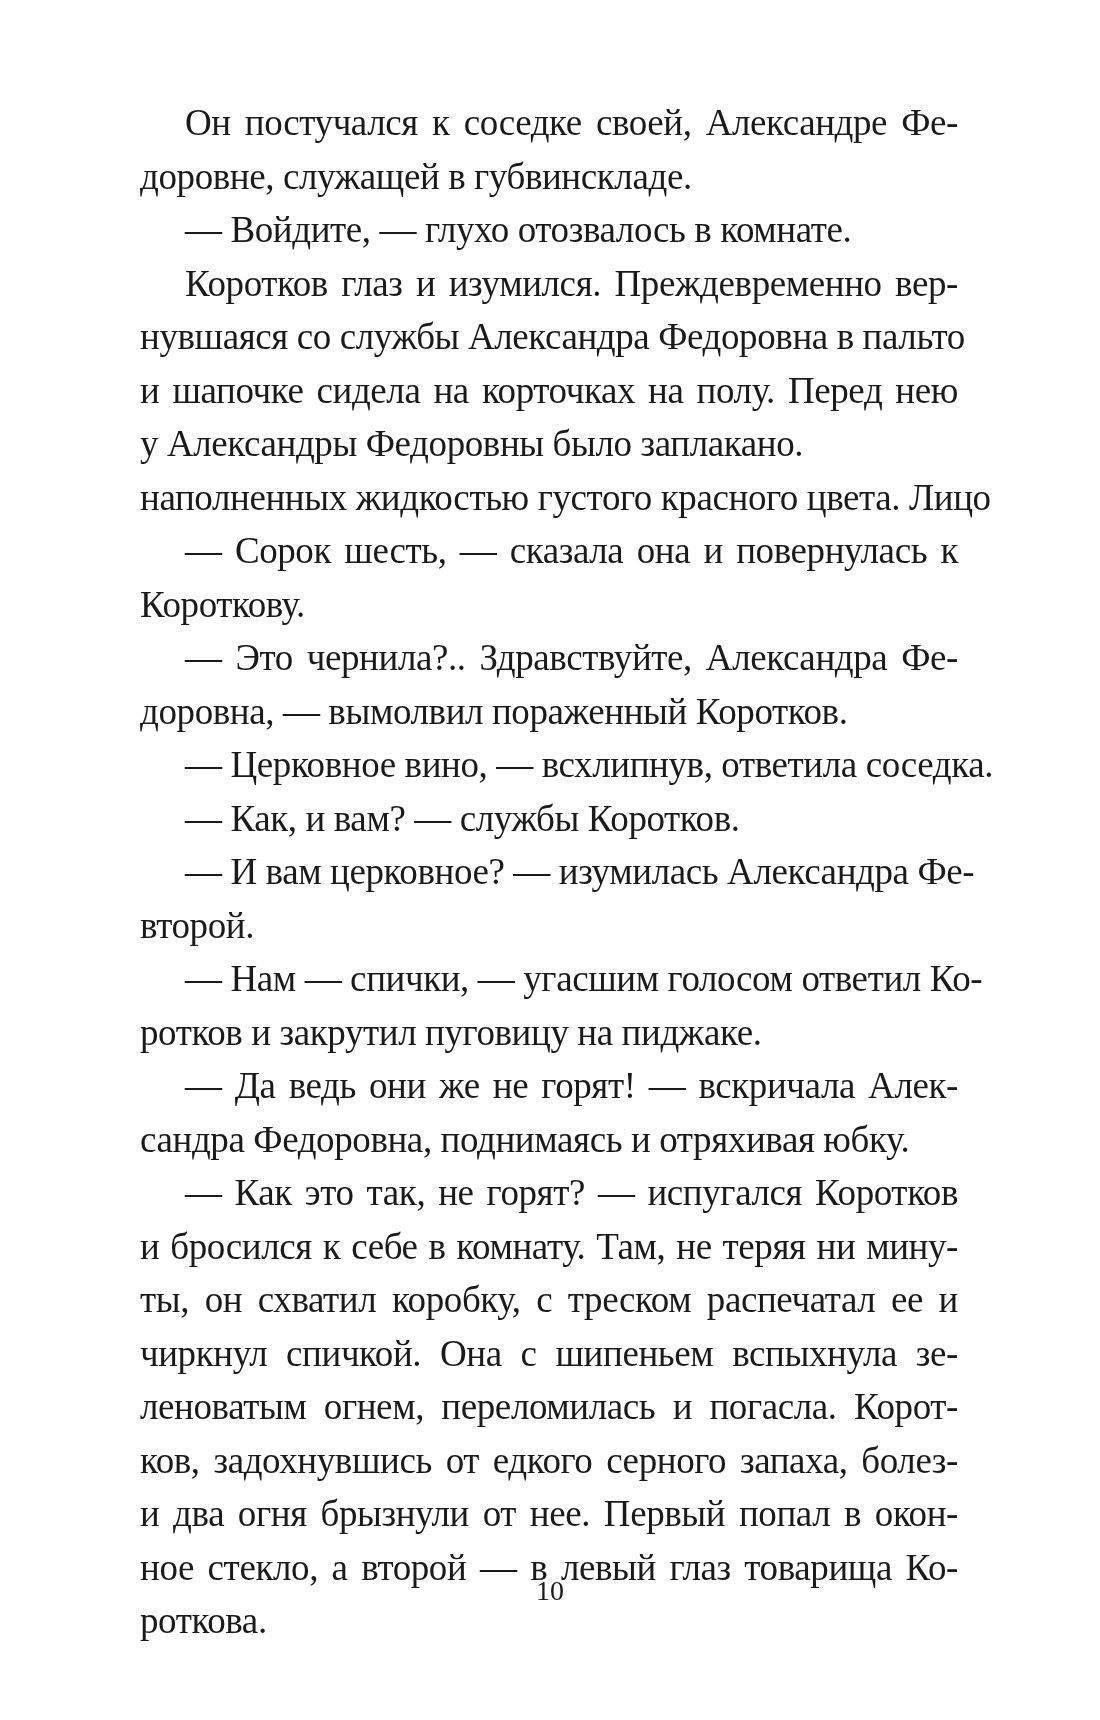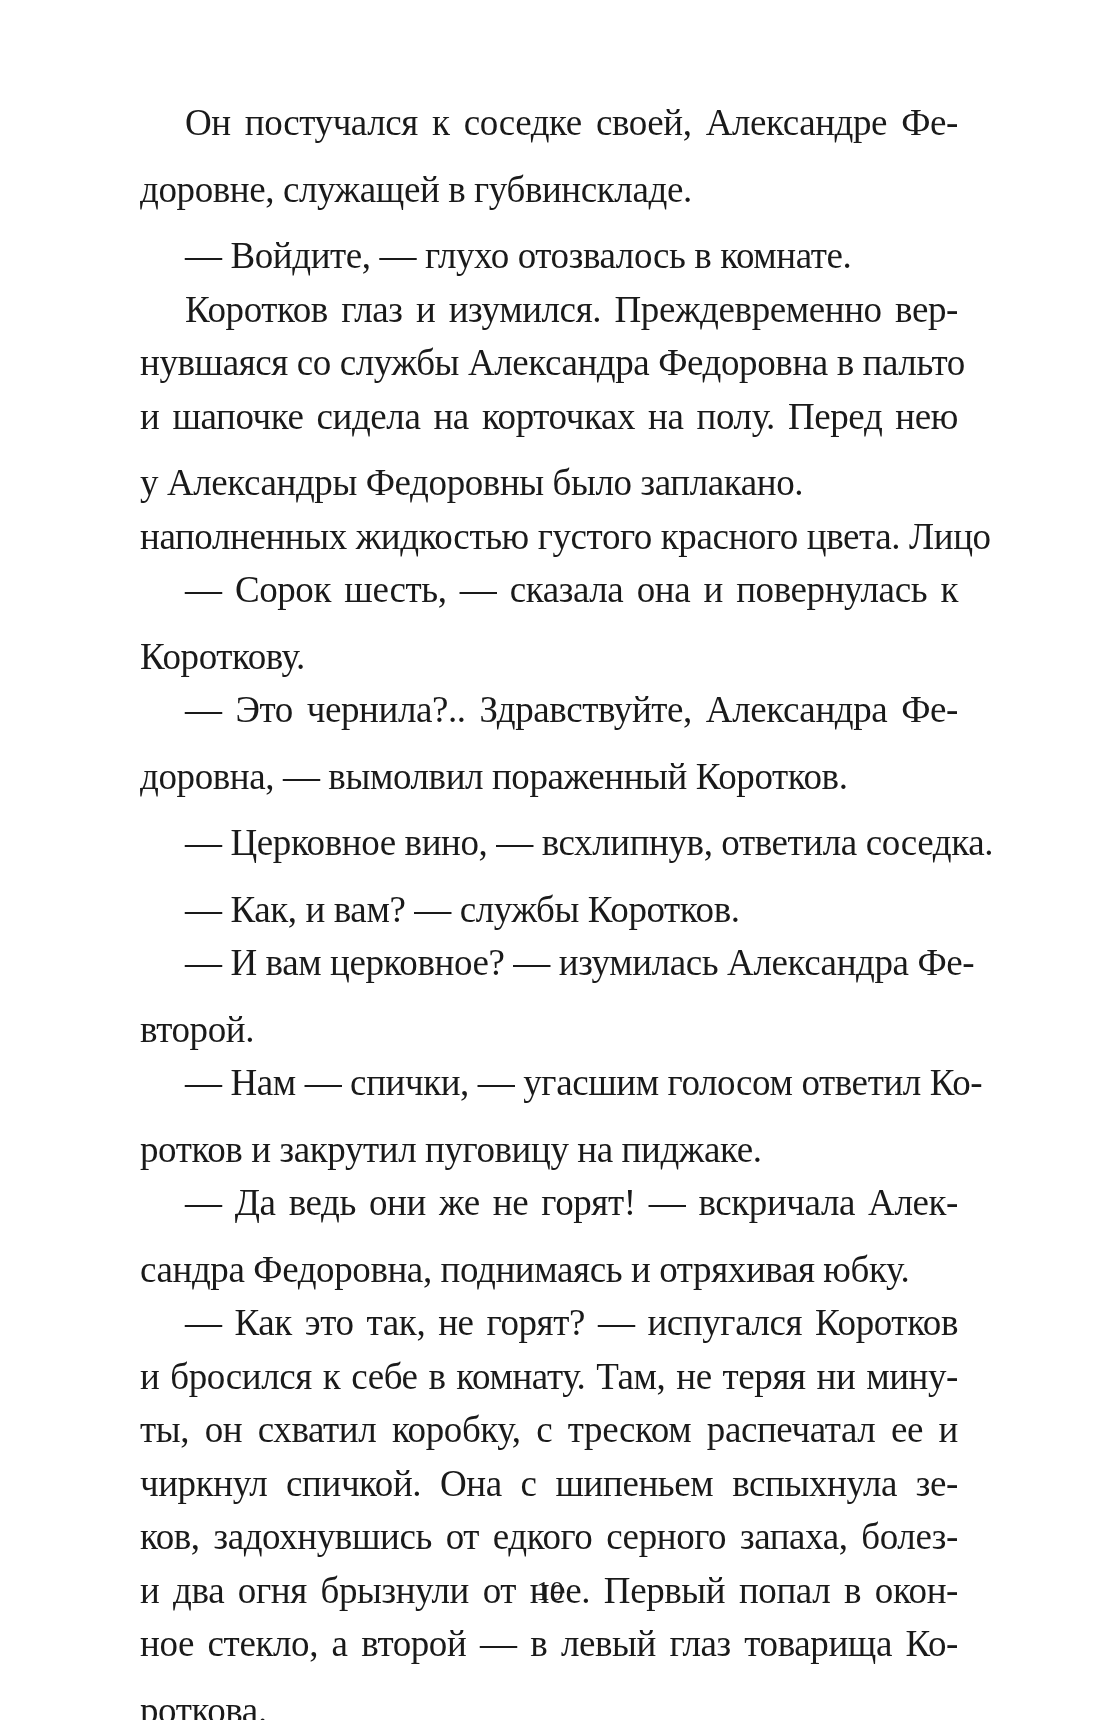--- a/index.html
+++ b/index.html
@@ -10,21 +10,21 @@
   }
   .page {
     position: absolute; left: 140px; top: 96px; width: 818px;
   }
   .line {
     font-size: 37px; line-height: 53.5px; white-space: nowrap;
     text-align: justify; text-align-last: justify;
     letter-spacing: -0.4px;
   }
   .line.indent { padding-left: 45px; }
-  .line.last { text-align-last: left; margin-top: 13px; }
+  .line.last { text-align-last: left; }
   .folio {
     position: absolute; left: 0; width: 1100px; top: 1575px;
     text-align: center; font-size: 28px;
   }
 </style>
 </head>
 <body>
 
 <div class="page" id="page-body">
     <div class="line indent">Он постучался к соседке своей, Александре Фе-</div>
@@ -44,18 +44,19 @@
     <div class="line indent">— И вам церковное? — изумилась Александра Фе-</div>
     <div class="line last">второй.</div>
     <div class="line indent">— Нам — спички, — угасшим голосом ответил Ко-</div>
     <div class="line last">ротков и закрутил пуговицу на пиджаке.</div>
     <div class="line indent">— Да ведь они же не горят! — вскричала Алек-</div>
     <div class="line last">сандра Федоровна, поднимаясь и отряхивая юбку.</div>
     <div class="line indent">— Как это так, не горят? — испугался Коротков</div>
     <div class="line">и бросился к себе в комнату. Там, не теряя ни мину-</div>
     <div class="line">ты, он схватил коробку, с треском распечатал ее и</div>
     <div class="line">чиркнул спичкой. Она с шипеньем вспыхнула зе-</div>
+    <div class="line">леноватым огнем, переломилась и погасла. Корот-</div>
     <div class="line">ков, задохнувшись от едкого серного запаха, болез-</div>
     <div class="line">и два огня брызнули от нее. Первый попал в окон-</div>
     <div class="line">ное стекло, а второй — в левый глаз товарища Ко-</div>
     <div class="line last">роткова.</div>
   </div>
 <div class="folio">10</div>
 
 </body></html>

